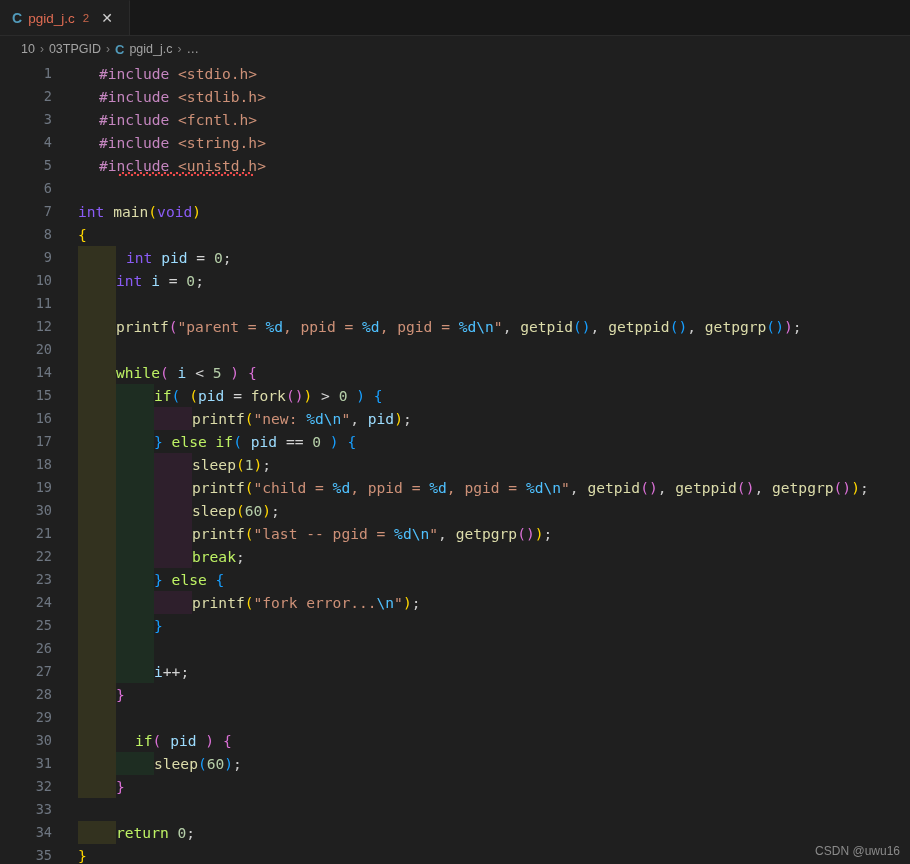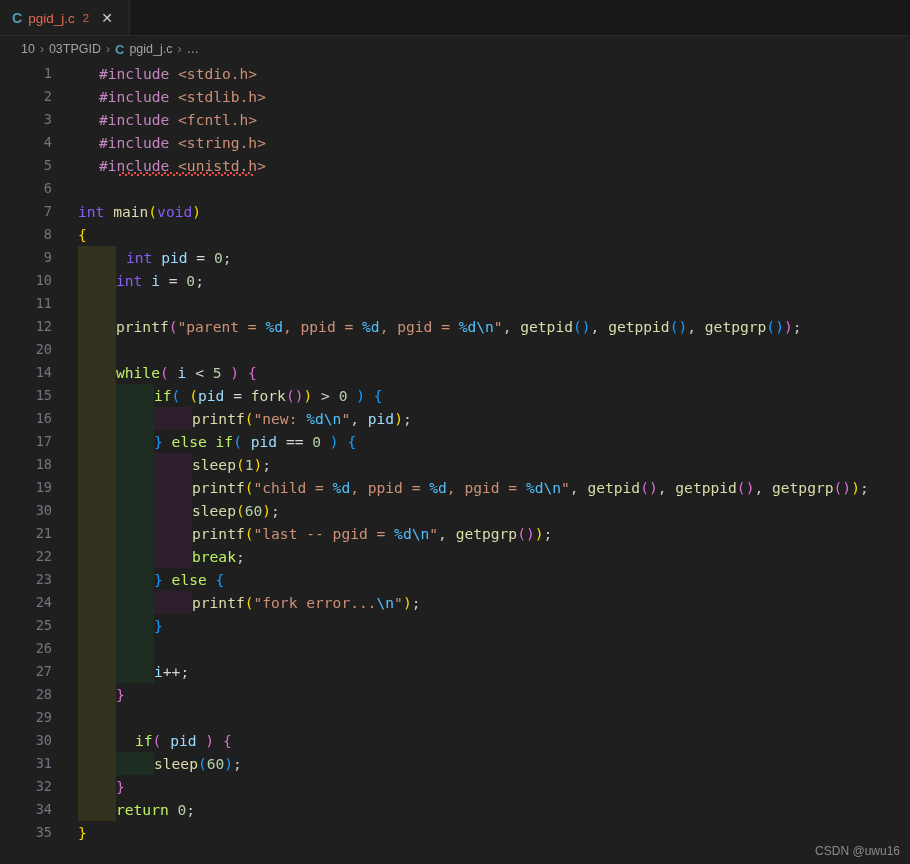--- a/index.html
+++ b/index.html
@@ -211,17 +211,18 @@
       <div class="line"><div class="guide g0"></div><div class="guide g1"></div><span class="lineno">23</span><span class="code" style="left: 154px;"><span class="bb">}</span><span class="punc"> </span><span class="kw">else</span><span class="punc"> </span><span class="bb">{</span></span></div>
       <div class="line"><div class="guide g0"></div><div class="guide g1"></div><div class="guide g2"></div><span class="lineno">24</span><span class="code" style="left: 192px;"><span class="fn">printf</span><span class="by">(</span><span class="str">"fork error...</span><span class="fmt">\n</span><span class="str">"</span><span class="by">)</span><span class="punc">;</span></span></div>
       <div class="line"><div class="guide g0"></div><div class="guide g1"></div><span class="lineno">25</span><span class="code" style="left: 154px;"><span class="bb">}</span></span></div>
       <div class="line"><div class="guide g0"></div><div class="guide g1"></div><span class="lineno">26</span><span class="code" style="left: 154px;"></span></div>
       <div class="line"><div class="guide g0"></div><div class="guide g1"></div><span class="lineno">27</span><span class="code" style="left: 154px;"><span class="var">i</span><span class="op">++</span><span class="punc">;</span></span></div>
       <div class="line"><div class="guide g0"></div><span class="lineno">28</span><span class="code" style="left: 116px;"><span class="bp">}</span></span></div>
       <div class="line"><div class="guide g0"></div><span class="lineno">29</span><span class="code" style="left: 116px;"></span></div>
       <div class="line"><div class="guide g0"></div><span class="lineno">30</span><span class="code" style="left: 121px; margin-left: 14px;"><span class="kw">if</span><span class="bp">(</span><span class="punc"> </span><span class="var">pid</span><span class="punc"> </span><span class="bp">)</span><span class="punc"> </span><span class="bp">{</span></span></div>
       <div class="line"><div class="guide g0"></div><div class="guide g1"></div><span class="lineno">31</span><span class="code" style="left: 154px;"><span class="fn">sleep</span><span class="bb">(</span><span class="num">60</span><span class="bb">)</span><span class="punc">;</span></span></div>
       <div class="line"><div class="guide g0"></div><span class="lineno">32</span><span class="code" style="left: 116px;"><span class="bp">}</span></span></div>
+      <div class="line"><span class="lineno">33</span><span class="code" style="left: 78px;"></span></div>
       <div class="line"><div class="guide g0"></div><span class="lineno">34</span><span class="code" style="left: 116px;"><span class="kw">return</span><span class="punc"> </span><span class="num">0</span><span class="punc">;</span></span></div>
       <div class="line"><span class="lineno">35</span><span class="code" style="left: 78px;"><span class="by">}</span></span></div>
     </div>
   <div id="watermark">CSDN @uwu16</div>
 </div>
 
 </body></html>

